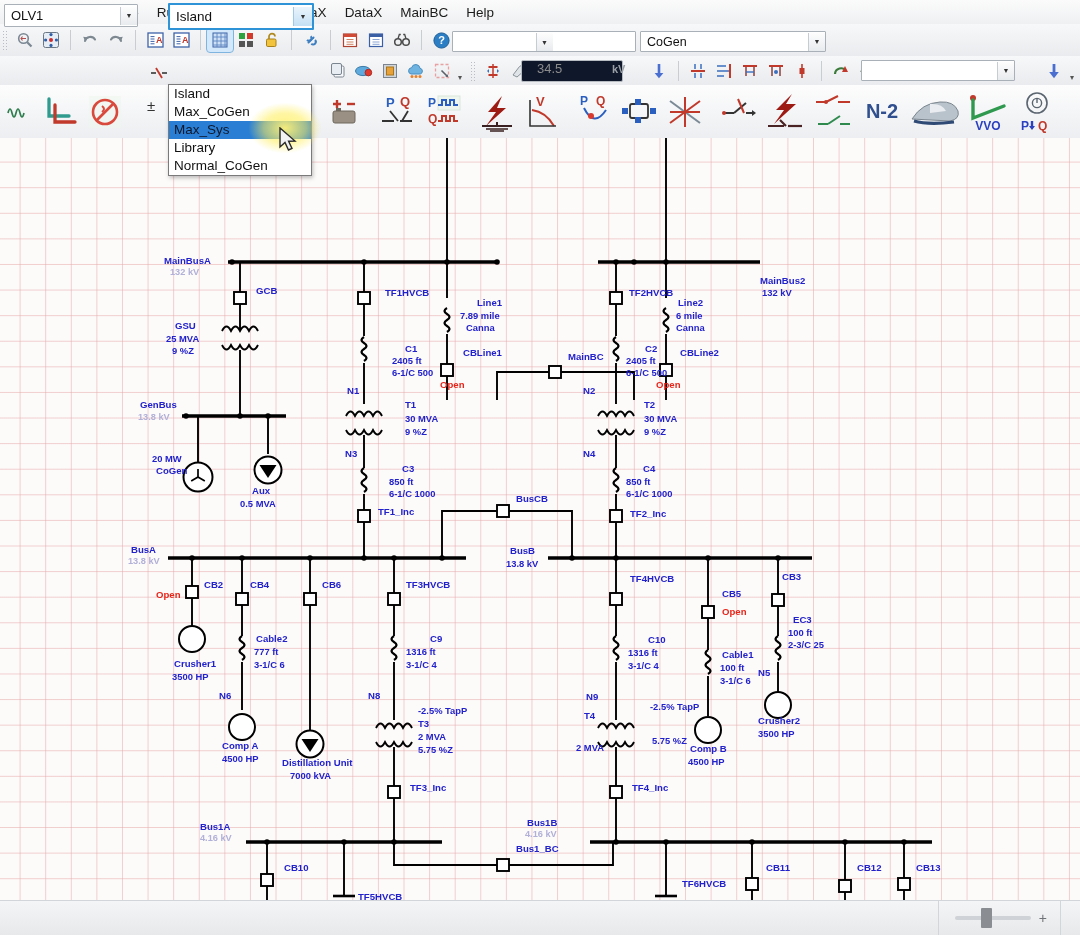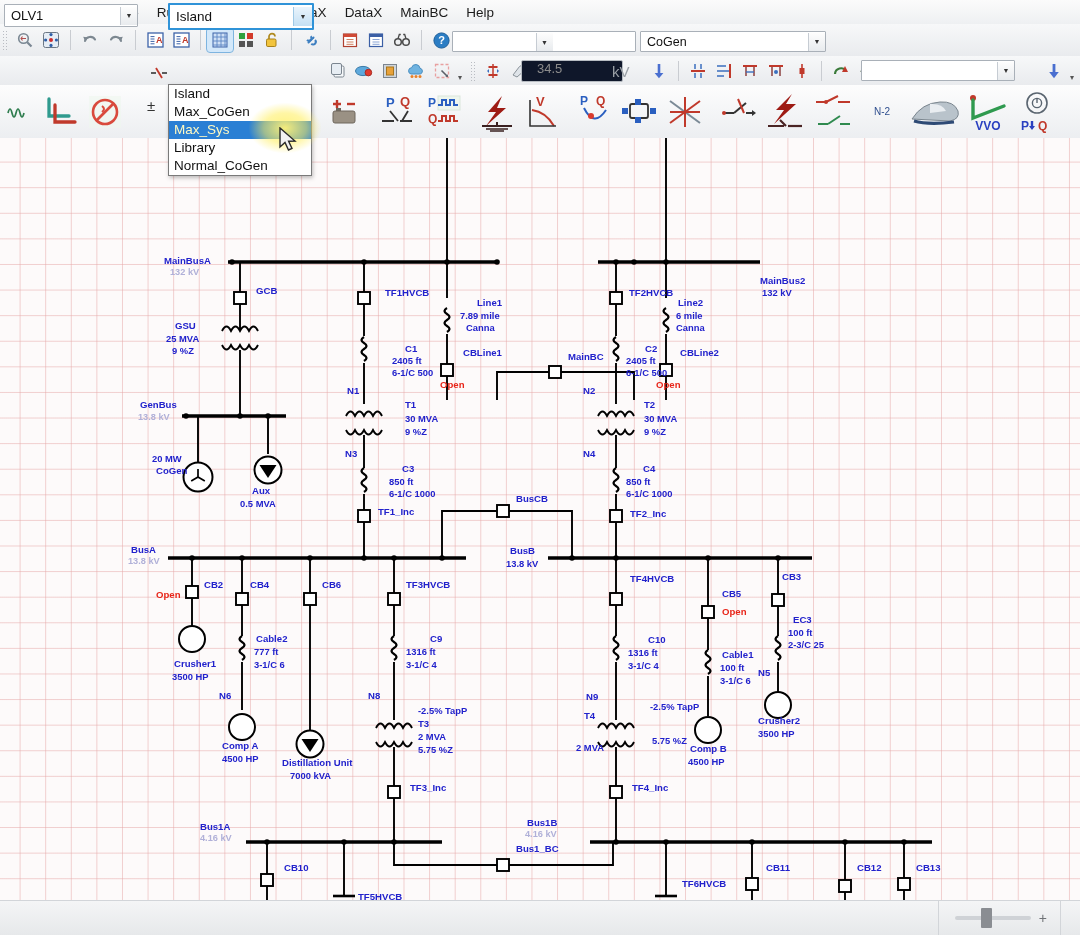--- a/index.html
+++ b/index.html
@@ -67,36 +67,36 @@
   #cmbStudy .ctext{font-size:13.5px;}
   #cmbStudy .carrow{width:18px;height:19px;}
   #cmbETAP{position:absolute;left:452px;top:31px;width:182px;height:19px;flex-direction:column;}
   #cmbPhase{position:absolute;left:640px;top:31px;width:184px;height:19px;}
   #cmbRight2{position:absolute;left:861px;top:60px;width:152px;height:19px;}
   #kvbox{
     position:absolute;left:521px;top:60px;width:85px;height:20px;background:#0f172a;
     border:1px solid #b7bcc2;border-radius:2px;display:flex;
     padding-left:15px;font-size:13px;color:#8b8b8b;
   }
-  .kvlabel{position:absolute;left:612px;top:63px;font-size:15px;color:#9aa0a6;font-weight:normal;}
+  .kvlabel{position:absolute;left:612px;top:63px;font-size:11px;color:#9aa0a6;font-weight:bold;}
   .impedLabel{
     position:absolute;left:953px;top:33px;font-size:13.5px;color:#1b1b1b;white-space:nowrap;
   }
 
   
   #ddlist{
     position:absolute;left:168px;top:84px;width:142px;
     background:#fff;border:1px solid #7a7a7a;z-index:120;
     box-shadow:1px 2px 4px rgba(0,0,0,.25);
   }
   #ddlist .ddi{
     height:18px;line-height:18px;padding-left:5px;font-size:13.5px;color:#111;
     white-space:nowrap;cursor:pointer;
   }
-  #ddlist .ddi.sel{background:#2a7fd4;color:#fef9c3;}
+  #ddlist .ddi.sel{background:#2a7fd4;color:#0f172a;}
   
   #glow{
     position:absolute;left:249px;top:103px;width:72px;height:50px;z-index:121;
     background:radial-gradient(ellipse at center, rgba(255,242,120,.95) 0%, rgba(255,238,90,.55) 42%, rgba(255,238,90,0) 72%);
     pointer-events:none;
   }
   #cursor{position:absolute;left:279px;top:127px;z-index:123;pointer-events:none;}
 
   
   #canvas{
@@ -606,21 +606,21 @@
     <div class="tbtn" style="width:48px;height:48px">
       <svg width="44" height="44" viewBox="0 0 44 44">
           <path d="M4 12 h10 M14 12 L26 6" stroke="#c0392b" stroke-width="2"></path>
           <path d="M26 12 h12" stroke="#c0392b" stroke-width="2"></path>
           <circle cx="14" cy="12" r="2" fill="#c0392b"></circle>
           <path d="M6 34 h10 M16 34 L28 26" stroke="#2f8a4f" stroke-width="2"></path>
           <path d="M28 34 h10" stroke="#2f8a4f" stroke-width="2"></path>
         </svg>
     </div>
     <div class="tbtn" style="width:48px;height:44px">
-      <span style="font-size:10px;font-weight:normal;color:#2f4f8f;font-family:'Liberation Sans',sans-serif">N-2</span>
+      <span style="font-size:20px;font-weight:bold;color:#2f4f8f;font-family:'Liberation Sans',sans-serif">N-2</span>
     </div>
     <div class="tbtn" style="width:56px;height:48px">
       <svg width="52" height="34" viewBox="0 0 52 34">
           <path d="M4 24 q10-16 28-17 q14-1 18 9 q2 8-8 10 Z" fill="#b9c3cb" stroke="#7b868f"></path>
           <path d="M22 9 q12-1 16 7 l-16 2 Z" fill="#e9edf1"></path>
           <path d="M6 26 q14 4 40 1" stroke="#2e4a75" stroke-width="3.2" fill="none"></path>
         </svg>
     </div>
     <div class="tbtn" style="width:52px;height:48px">
       <svg width="48" height="44" viewBox="0 0 48 44">

